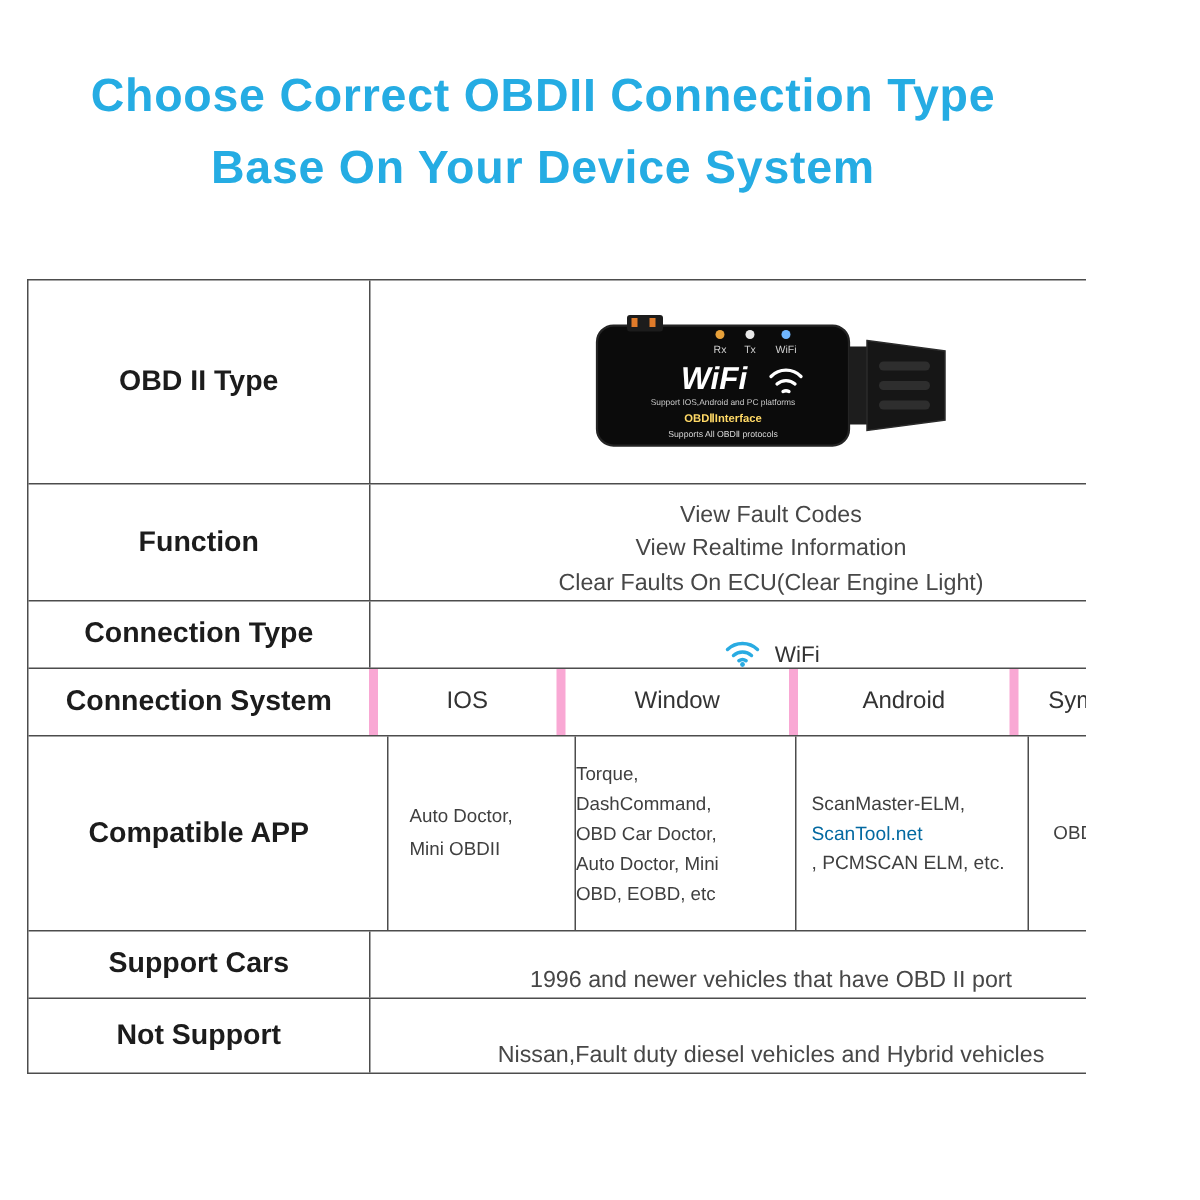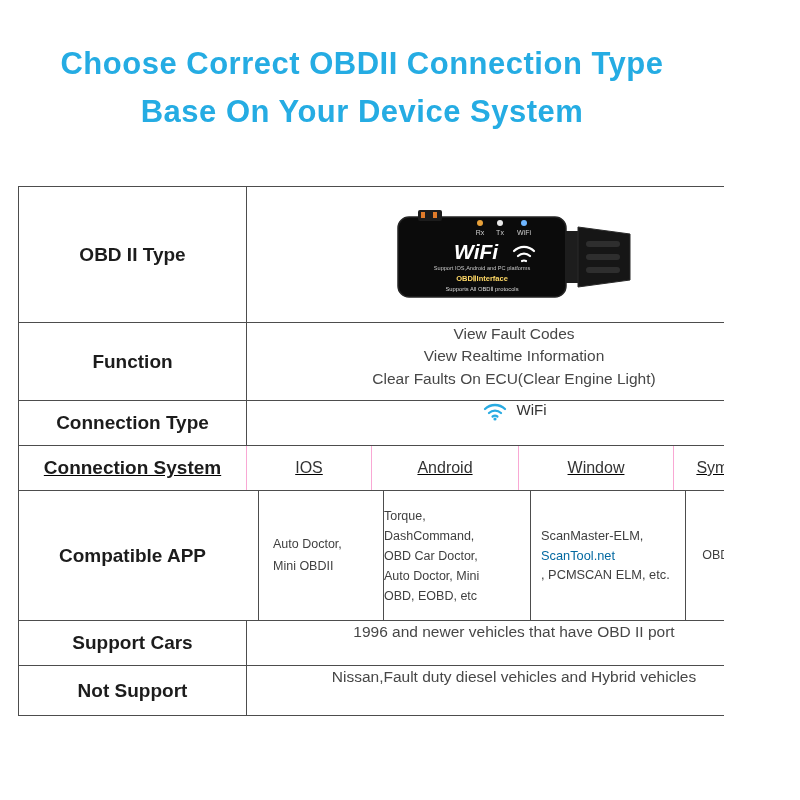--- a/index.html
+++ b/index.html
@@ -8,41 +8,41 @@
   .page { position:relative; width:724px; height:800px; background:#fff; overflow:hidden; }
 
   .title-block { padding-top:40px; text-align:center; }
   .title-line { color:#25ace3; font-size:31px; font-weight:700; line-height:1.55; letter-spacing:0.5px; }
 
   .info-table { position:absolute; left:18px; top:186px; width:764px; border:1px solid #4d4d4d; background:#fff; }
   .t-row { display:flex; width:100%; border-top:1px solid #4d4d4d; }
   .t-row:first-child { border-top:none; }
   .label-cell { width:227px; flex:0 0 227px; display:flex; align-items:center; justify-content:center;
                 font-weight:700; font-size:19px; color:#1c1c1c; text-align:center; }
-  .content-cell { flex:1; border-left:1px solid #4d4d4d; display:flex; align-items:flex-start; justify-content:center; }
+  .content-cell { flex:1; border-left:1px solid #4d4d4d; display:flex; align-items:flex-end; justify-content:center; }
   .multi-line { white-space:pre-line; text-align:center; }
 
   .row-obd { height:135px; }
   .row-function { height:78px; }
   .row-conn-type { height:45px; }
-  .row-conn-sys { height:45px;text-decoration:underline; }
+  .row-conn-sys { height:45px; }
   .row-app { height:130px; }
   .row-cars { height:45px; }
   .row-notsupport { height:50px; }
 
   .body-text { font-size:15.5px; color:#474747; line-height:1.45; }
 
   .wifi-cell { gap:9px; }
   .wifi-label { font-size:15px; color:#333; font-weight:400; }
 
   .col-ios { flex:0 0 125px; }
   .col-android { flex:0 0 147px; }
   .col-window { flex:0 0 155px; }
   .col-symbian { flex:1; }
-  .sys-cell { display:flex; align-items:center; justify-content:center; border-left:1px solid #f9a8d4;
+  .sys-cell { display:flex; align-items:center; justify-content:center; border-left:6px solid #f9a8d4;
               font-size:16px; color:#333; }
 
   .app-cell { display:flex; flex-direction:column; justify-content:center; border-left:1px solid #4d4d4d;
               font-size:12.5px; color:#3f3f3f; line-height:1.75; }
   .app-ios { flex:0 0 125px; padding-left:14px;margin-left:12px; }
   .app-android { flex:0 0 147px; line-height:1.6; }
   .app-window { flex:0 0 155px; padding-left:10px; line-height:1.55; font-size:12.8px; }
   .app-symbian { flex:1; align-items:center; }
   .app-link { color:#0369a1; text-decoration:none; cursor:pointer; }
 
@@ -119,22 +119,22 @@
           </g>
           <circle cx="13" cy="18" r="1.6" fill="#29abe2"></circle>
         </svg>
         <span class="wifi-label">WiFi</span>
       </div>
     </div>
 
     <div class="t-row row-conn-sys">
       <div class="label-cell">Connection System</div>
       <div class="sys-cell col-ios">IOS</div>
+      <div class="sys-cell col-window">Window</div>
       <div class="sys-cell col-android">Android</div>
-      <div class="sys-cell col-window">Window</div>
       <div class="sys-cell col-symbian">Symbian</div>
     </div>
 
     <div class="t-row row-app">
       <div class="label-cell">Compatible APP</div>
       <div class="app-cell app-ios">
         <div class="multi-line" style="text-align:left;">Auto Doctor,
 Mini OBDII</div>
       </div>
       <div class="app-cell app-android">

